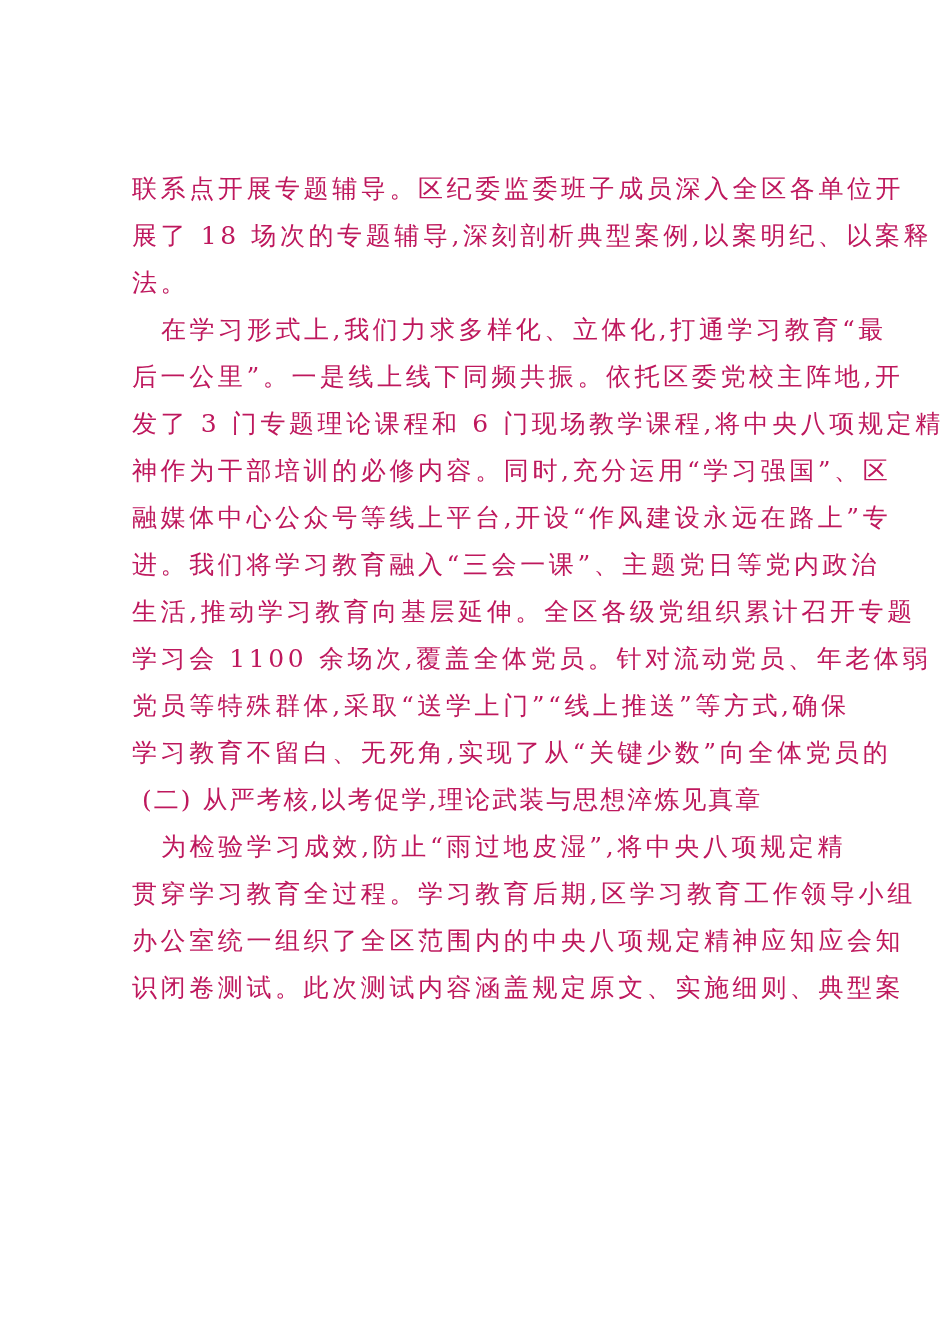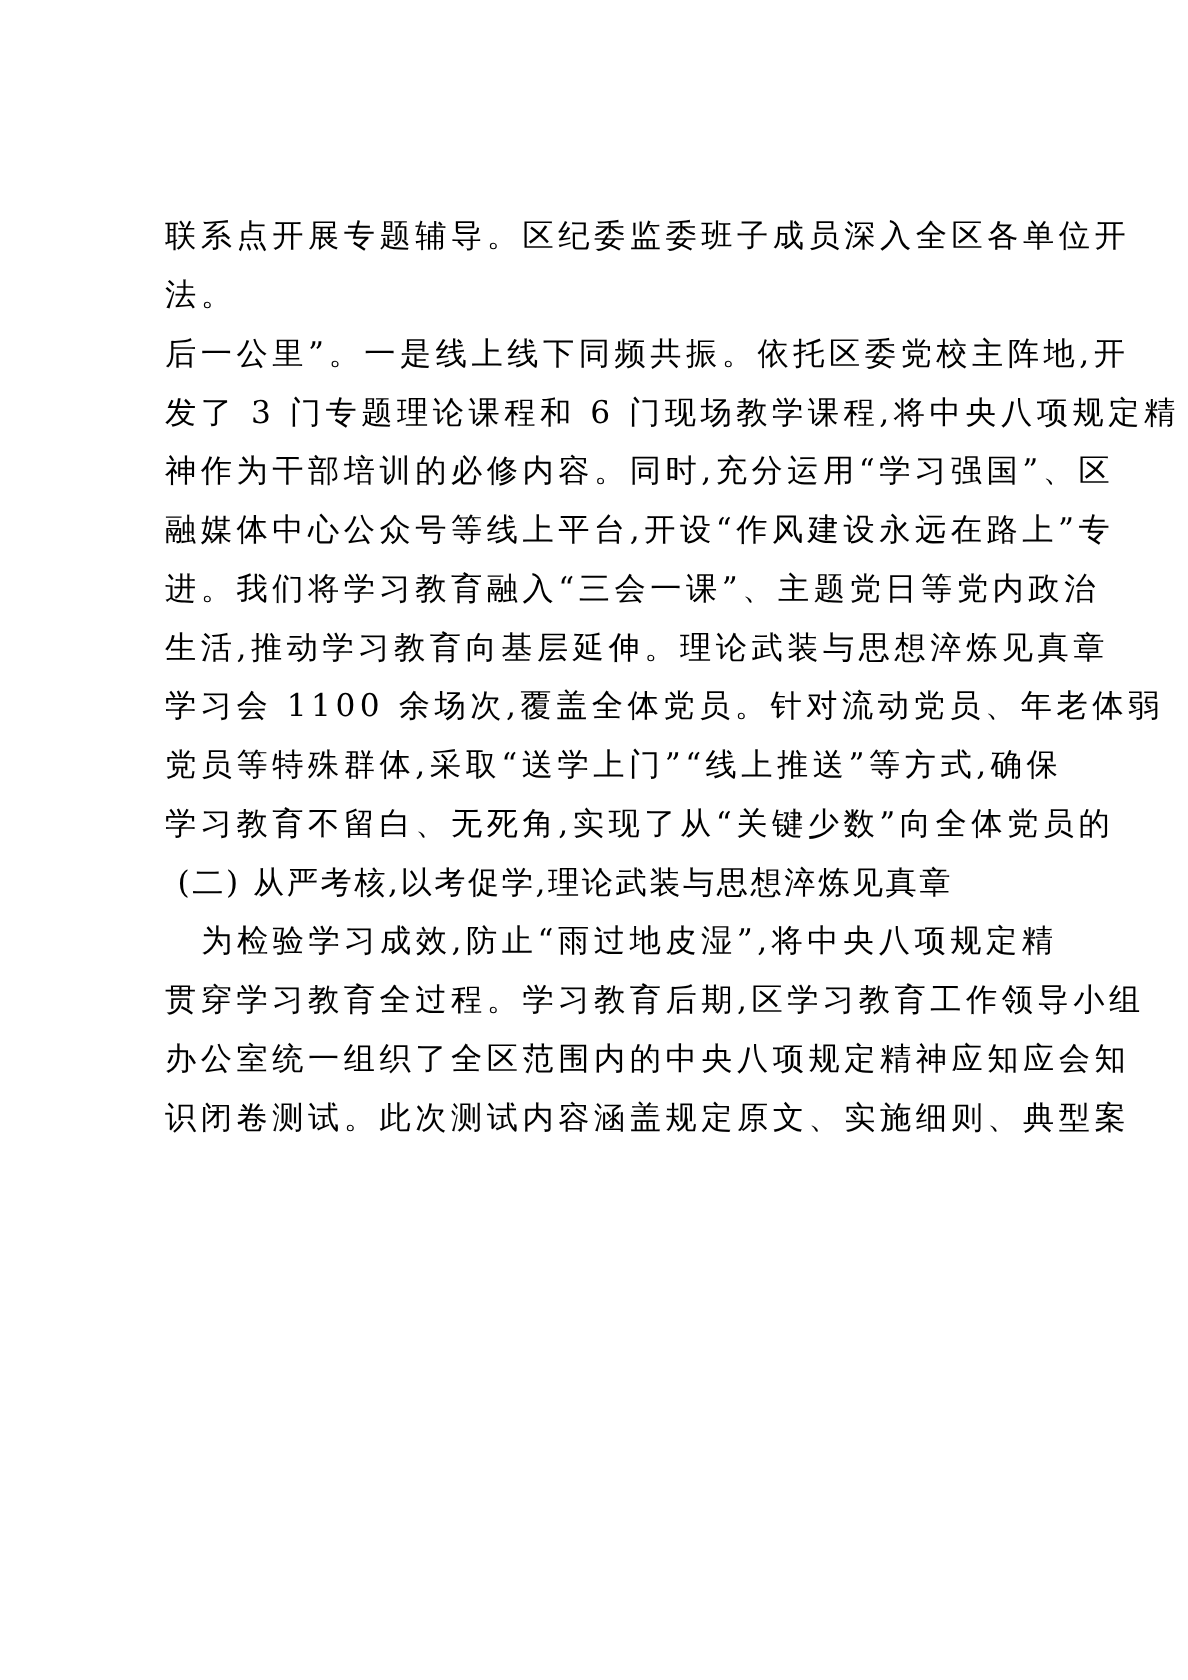--- a/index.html
+++ b/index.html
@@ -28,45 +28,47 @@
       left: 132px;
       top: 165px;
       width: 700px;
     }
     .line {
       height: 47px;
       line-height: 47px;
       font-size: 25px;
       letter-spacing: 3.6px;
       white-space: nowrap;
-      color: #000000;
+      color: #be185d;
     }
     .line.indent {
       padding-left: 29px;
     }
     .line.heading {
       padding-left: 10px;
       letter-spacing: 2px;
     }
   </style>
 </head>
 <body>
 
 <div class="page">
   <div class="text-block">
 
     <div class="line">联系点开展专题辅导。区纪委监委班子成员深入全区各单位开</div>
+    <div class="line">展了 18 场次的专题辅导,深刻剖析典型案例,以案明纪、以案释</div>
     <div class="line">法。</div>
 
+    <div class="line indent">在学习形式上,我们力求多样化、立体化,打通学习教育“最</div>
     <div class="line">后一公里”。一是线上线下同频共振。依托区委党校主阵地,开</div>
     <div class="line">发了 3 门专题理论课程和 6 门现场教学课程,将中央八项规定精</div>
     <div class="line">神作为干部培训的必修内容。同时,充分运用“学习强国”、区</div>
     <div class="line">融媒体中心公众号等线上平台,开设“作风建设永远在路上”专</div>
     <div class="line">进。我们将学习教育融入“三会一课”、主题党日等党内政治</div>
-    <div class="line">生活,推动学习教育向基层延伸。理论武装与思想淬炼见真章</div>
+    <div class="line">生活,推动学习教育向基层延伸。全区各级党组织累计召开专题</div>
     <div class="line">学习会 1100 余场次,覆盖全体党员。针对流动党员、年老体弱</div>
     <div class="line">党员等特殊群体,采取“送学上门”“线上推送”等方式,确保</div>
     <div class="line">学习教育不留白、无死角,实现了从“关键少数”向全体党员的</div>
 
     <div class="line heading">(二) 从严考核,以考促学,理论武装与思想淬炼见真章</div>
 
     <div class="line indent">为检验学习成效,防止“雨过地皮湿”,将中央八项规定精</div>
     <div class="line">贯穿学习教育全过程。学习教育后期,区学习教育工作领导小组</div>
     <div class="line">办公室统一组织了全区范围内的中央八项规定精神应知应会知</div>
     <div class="line">识闭卷测试。此次测试内容涵盖规定原文、实施细则、典型案</div>

